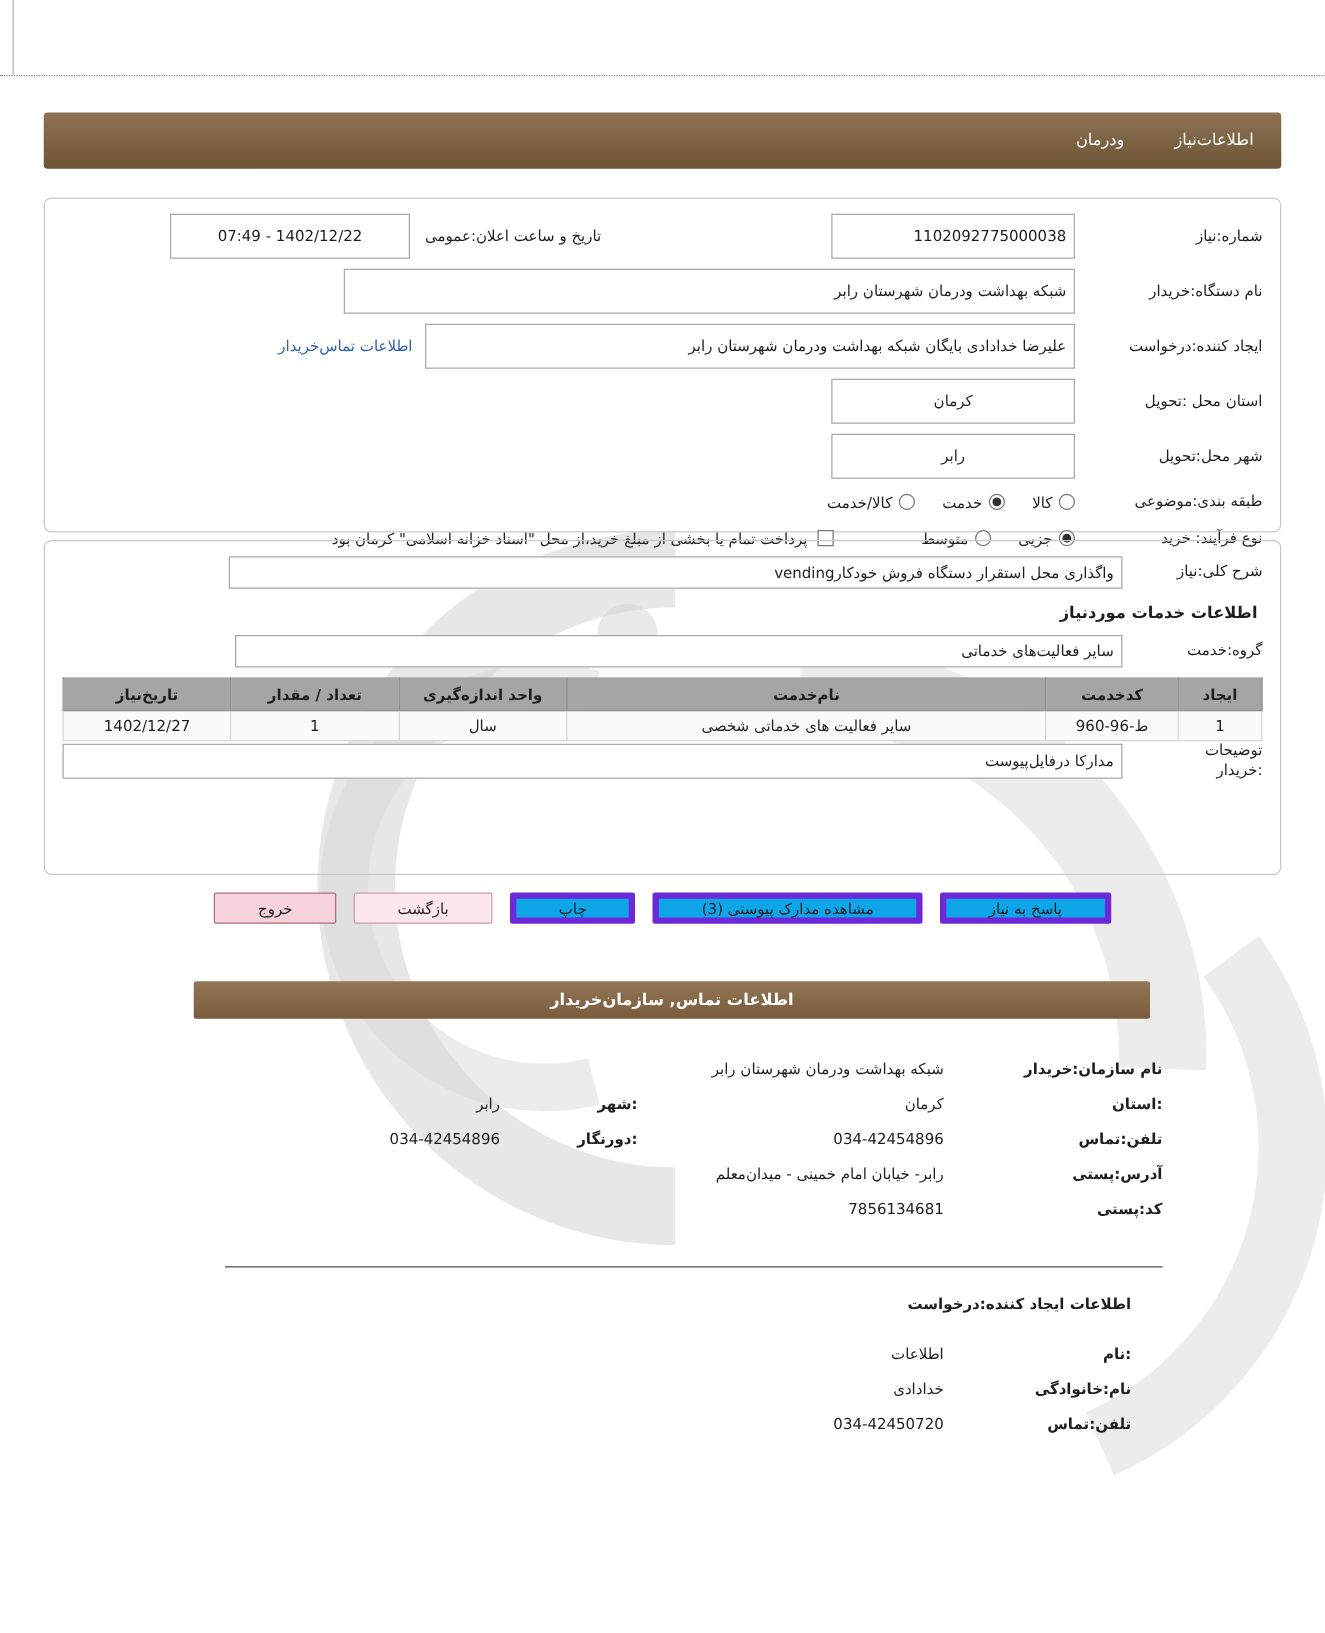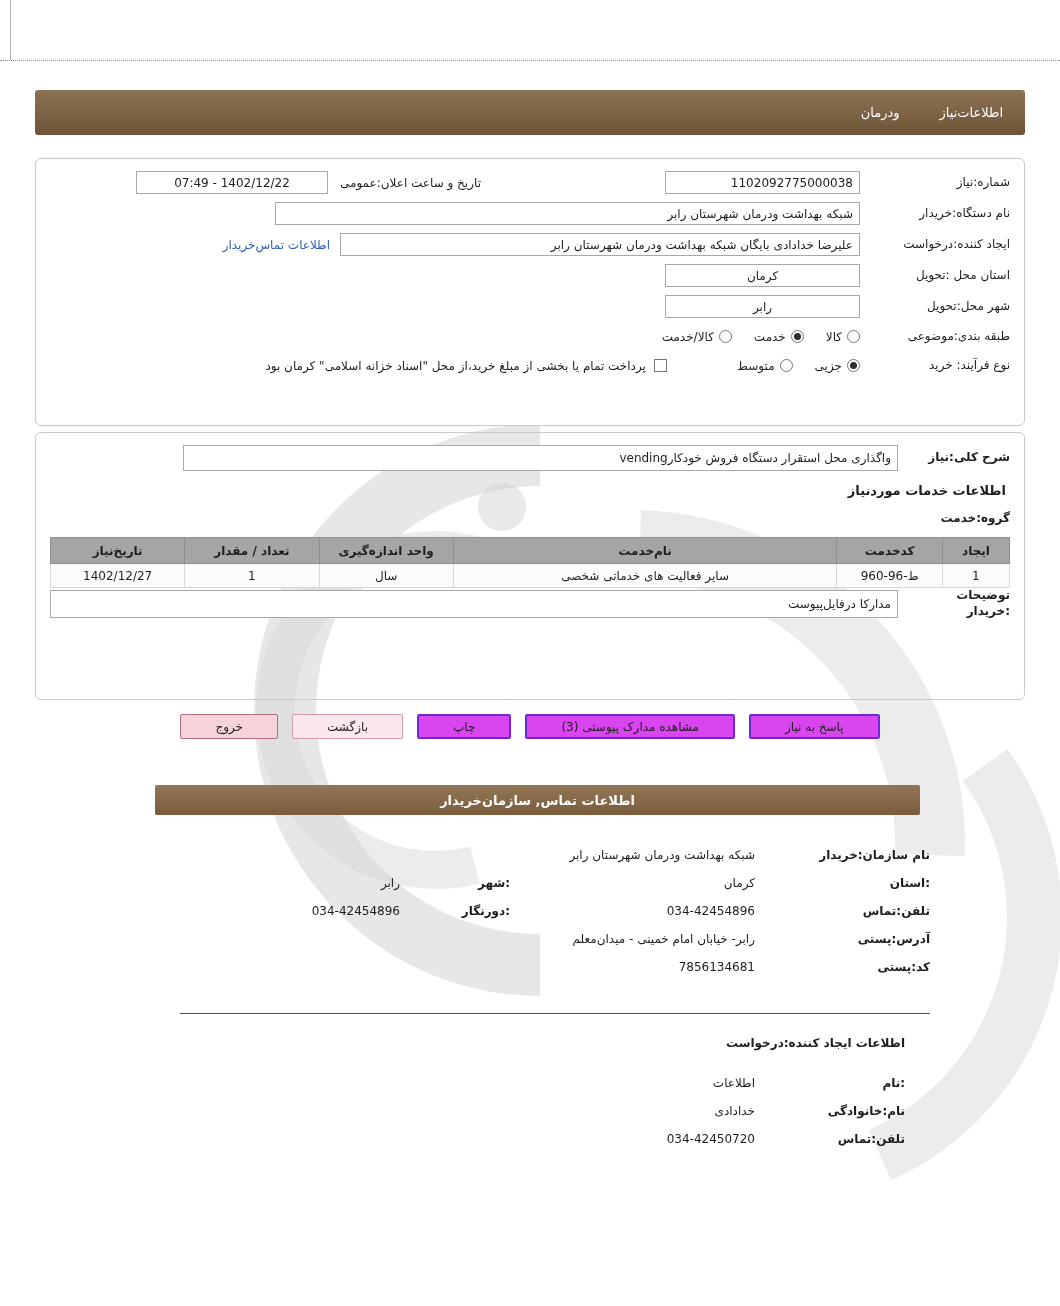--- a/index.html
+++ b/index.html
@@ -19,23 +19,23 @@
   .tab{cursor:pointer;white-space:nowrap}
 
   .panel{position:absolute;left:35px;right:35px;border:1px solid #c9c9c9;border-radius:6px;
     padding:12px 14px;z-index:1}
   .panel1{top:158px;height:268px;background:#fff}
   .panel2{top:432px;height:268px;background:transparent}
 
   .frow{display:flex;align-items:center;margin-bottom:8px;min-height:21px}
   .lbl{flex:none;width:150px;line-height:1.25}
   .lbl.two,.blbl.two{display:flex;flex-direction:column}
-  .blbl{flex:none;width:112px;font-weight:bold;line-height:1.3}
-
-  .inp{flex:none;border:1px solid #a8a8a8;background:#fff;height:23px;display:inline-flex;
+  .blbl{flex:none;width:112px;font-weight:normal;line-height:1.3}
+
+  .inp{flex:none;border:1px solid #a8a8a8;background:#fff;height:36px;display:inline-flex;
     align-items:center;padding:0 6px;white-space:nowrap;overflow:hidden}
   .inp.tall{height:26px}
   .inp.h28{height:28px}
   .grow{flex:1}
   .ltr{direction:ltr}
   .end{justify-content:flex-end}
   .ctr{justify-content:center}
   .countdown{background:#f2efd4;border-color:#99946a}
 
   .w195{width:195px}.w192{width:192px}.w585{width:585px}.w520{width:520px}.w190{width:190px}
@@ -54,21 +54,21 @@
 
   .services-heading{font-weight:bold;font-size:13px;margin:12px 4px 10px 0}
   table.svc{width:100%;border-collapse:collapse;margin-top:6px}
   .svc th{background:#a5a5a5;border:1px solid #8f8f8f;height:26px;font-size:12px;font-weight:bold;padding:0 18px}
   .svc td{background:#fbfbfb;border:1px solid #d7d7d7;height:24px;text-align:center;padding:0 4px}
   .mt14{margin-top:0}
 
   .actions{position:absolute;top:714px;left:0;right:0;display:flex;justify-content:center;gap:14px;z-index:1}
   .btn{height:25px;padding:0 34px;font-size:12px;border-radius:2px;cursor:pointer;
     font-family:inherit;color:#1e1e1e}
-  .btn.green{background:#d946ef;border:2px solid #6d28d9}
+  .btn.green{background:#0ea5e9;border:5px solid #6d28d9}
   .btn.pink{background:#fbe7ec;border:1px solid #d09cab}
   .btn.exit{background:#f6d2da;border-color:#b06e80}
 
   .section-bar{position:absolute;top:785px;left:155px;right:140px;height:30px;z-index:1;
     background:linear-gradient(180deg,#937656,#7a5c3c);border-radius:2px;color:#fff;font-weight:bold;
     font-size:13px;display:flex;align-items:center;justify-content:center}
 
   .contact{position:absolute;top:848px;right:130px;width:620px;z-index:1}
   .crow{display:flex;margin-bottom:11px;min-height:17px;align-items:flex-start}
   .clbl{flex:none;width:130px;font-weight:bold}
@@ -165,20 +165,21 @@
 
   <div class="frow">
     <span class="blbl">شرح کلی:نیاز</span>
     <span class="inp tall w715">واگذاری محل استقرار دستگاه فروش خودکارvending</span>
   </div>
 
   <div class="services-heading">اطلاعات خدمات موردنیاز</div>
 
   <div class="frow">
     <span class="blbl">گروه:خدمت</span>
+    <span class="inp tall w710">سایر فعالیت‌های خدماتی</span>
   </div>
 
   <table class="svc">
     <thead>
       <tr>
         <th style="width:7%">ایجاد</th>
         <th style="width:11%">کدخدمت</th>
         <th style="width:40%">نام‌خدمت</th>
         <th style="width:14%">واحد اندازه‌گیری</th>
         <th style="width:14%">تعداد / مقدار</th>

